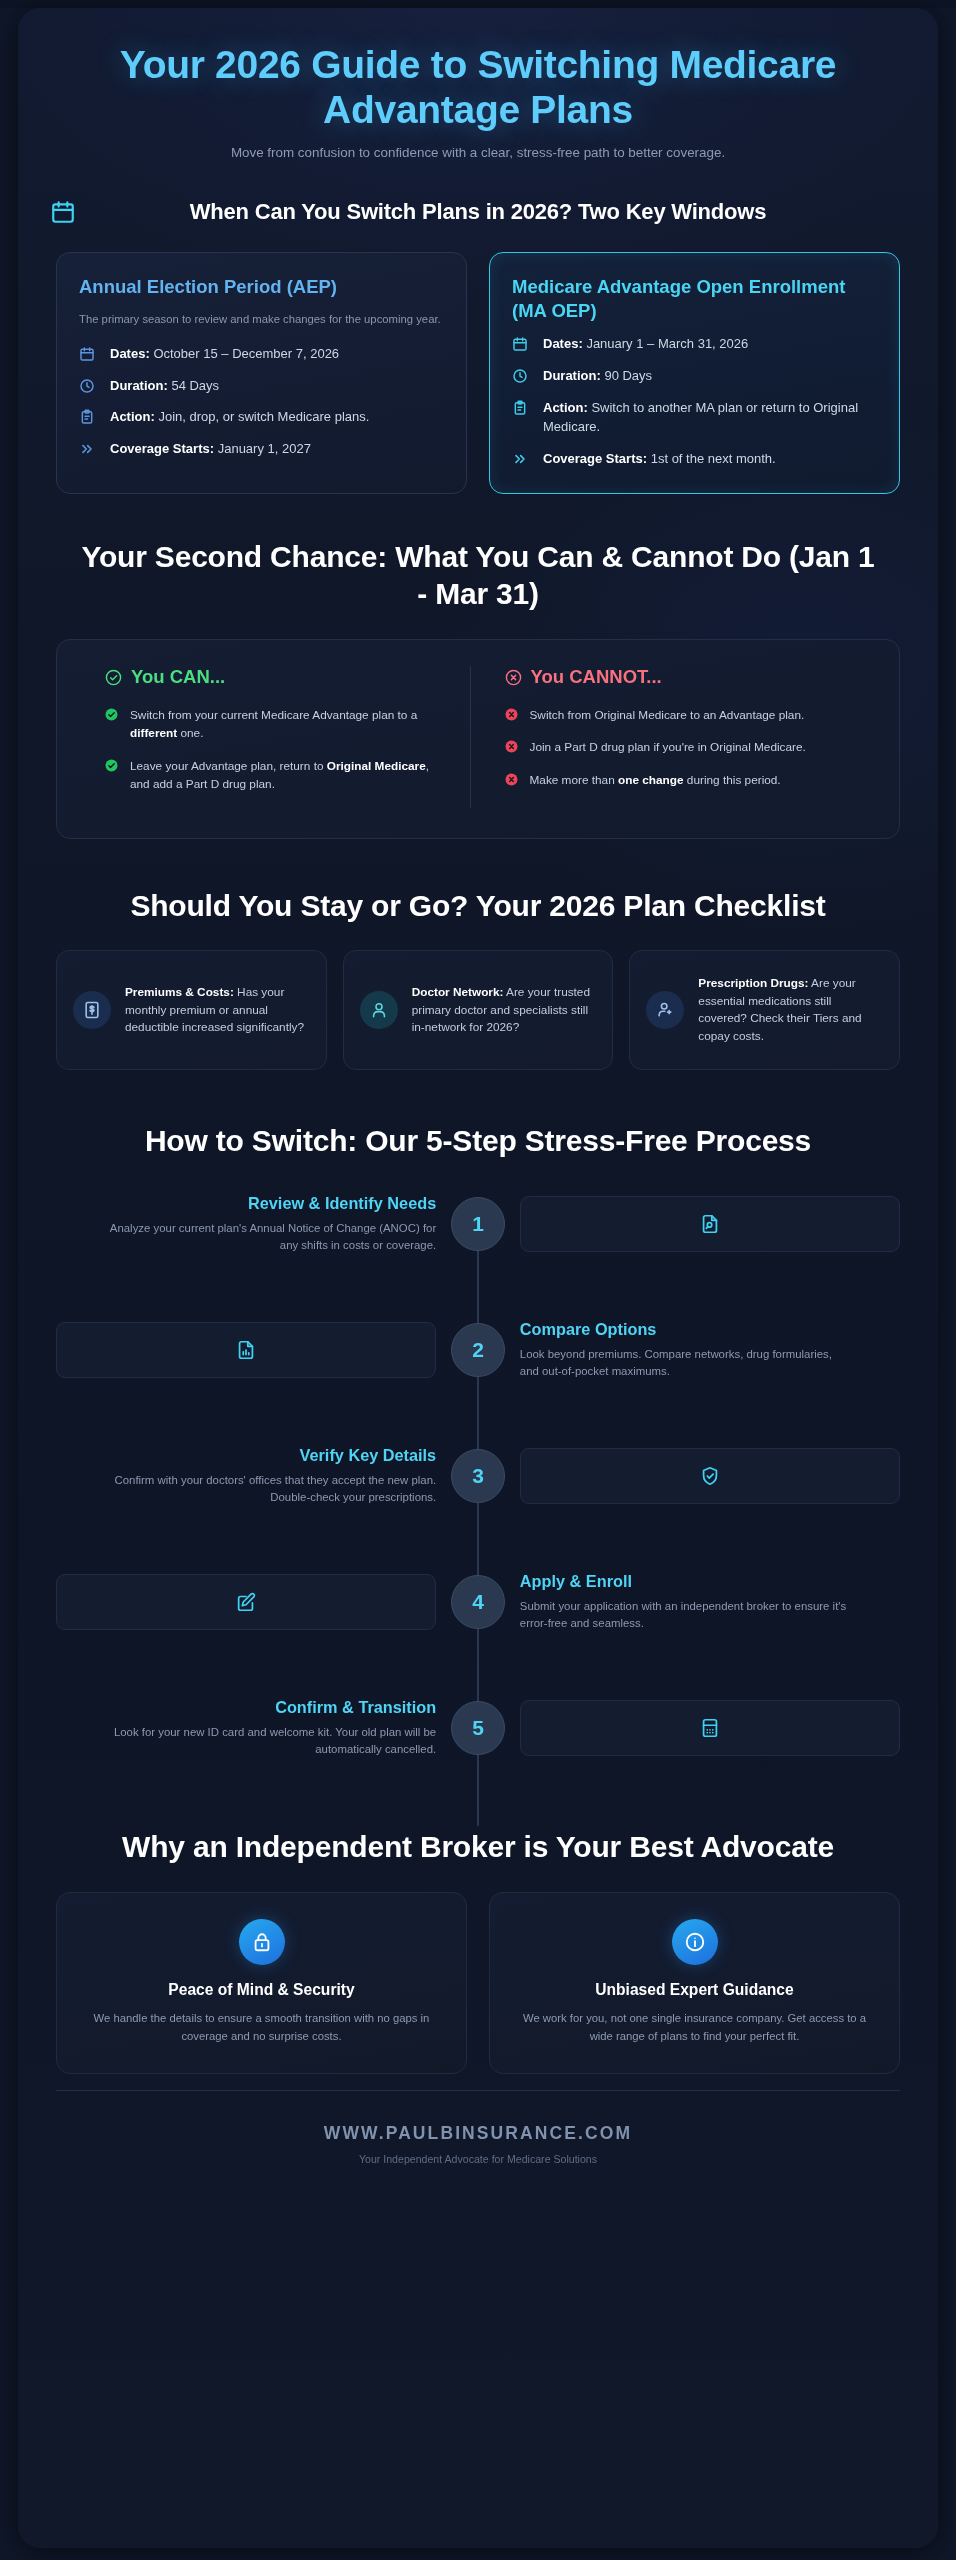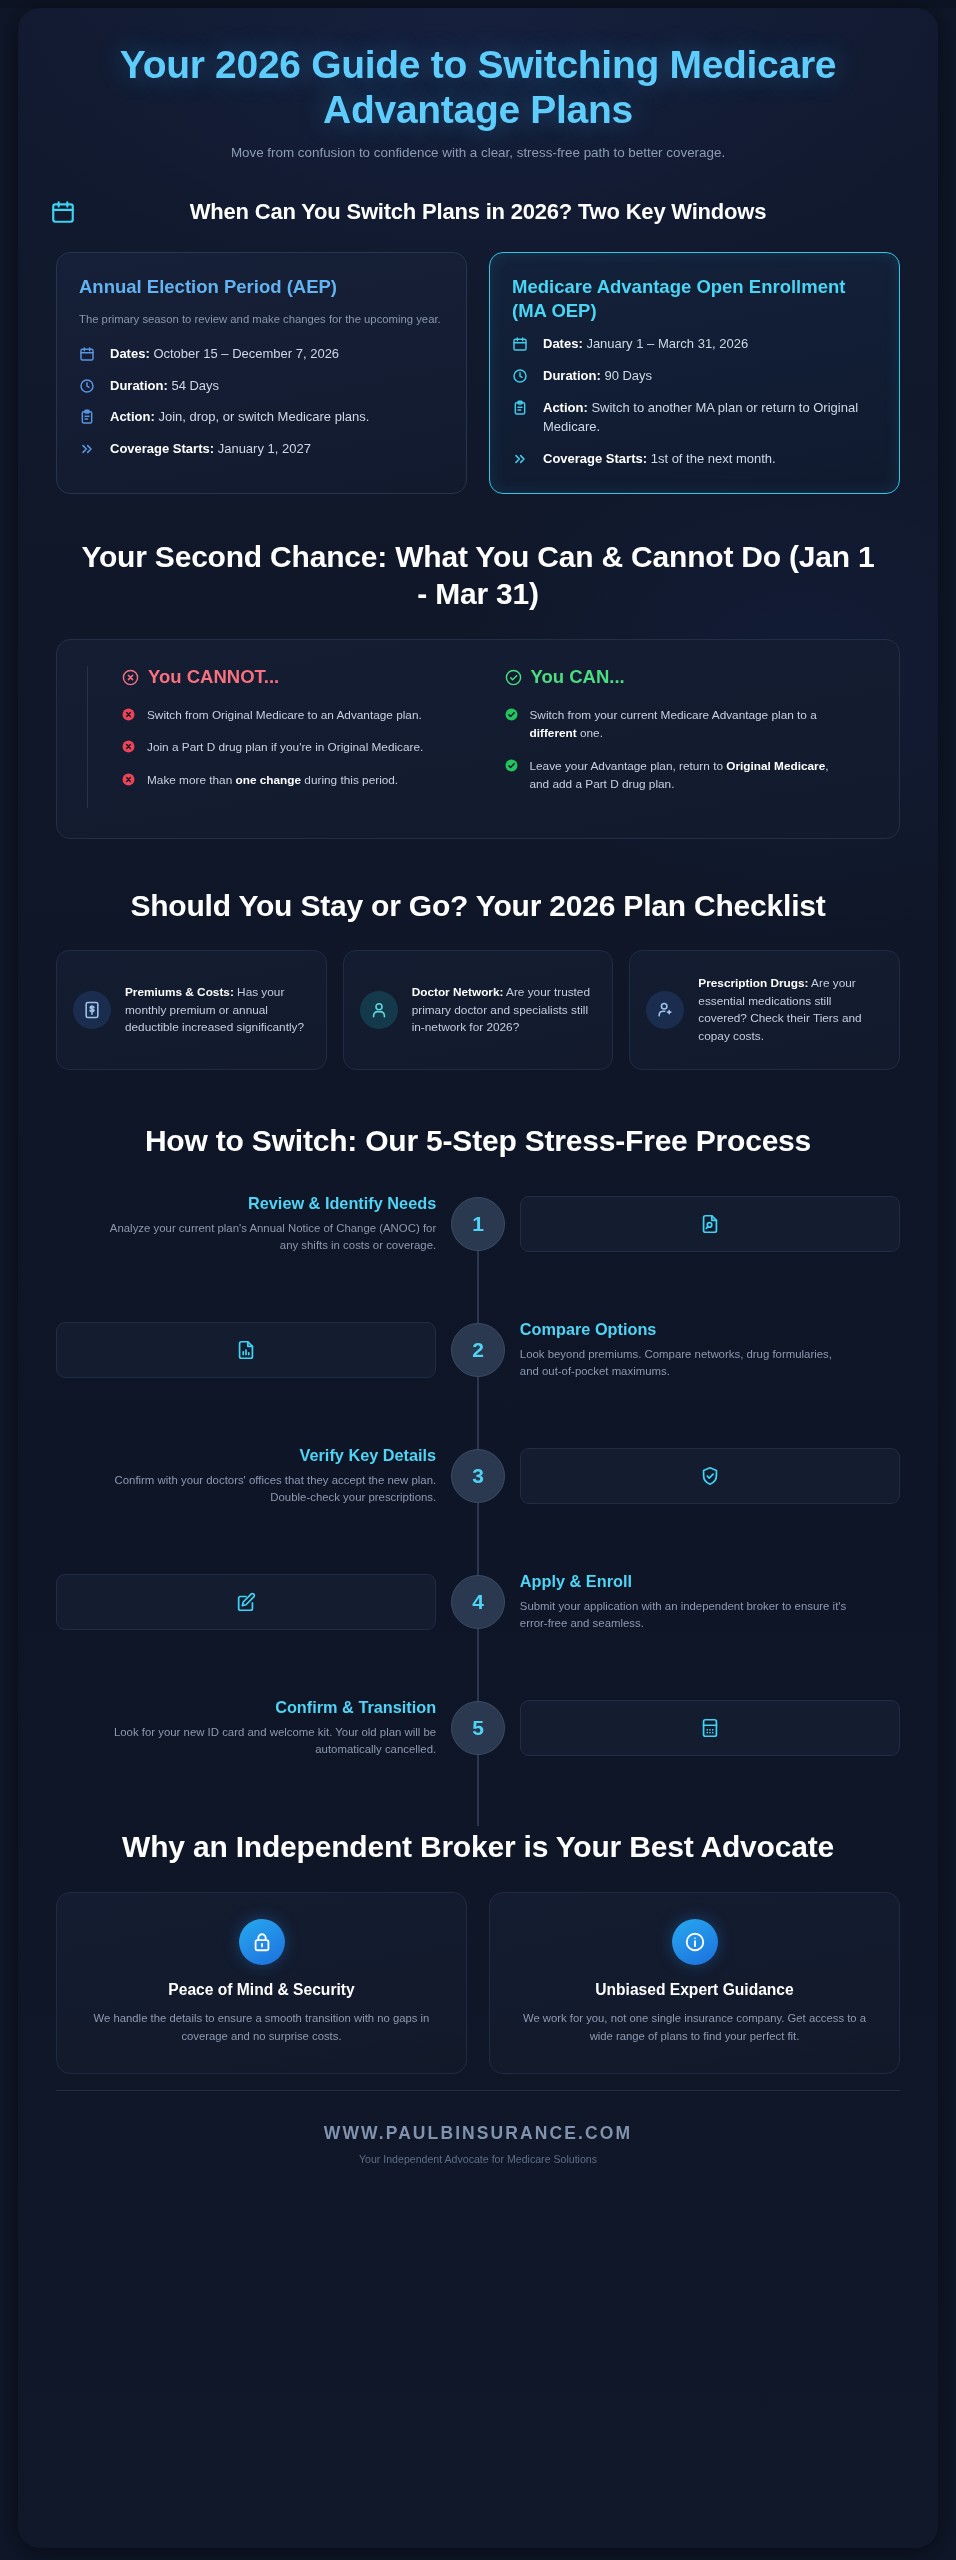--- a/index.html
+++ b/index.html
@@ -408,20 +408,52 @@
               </svg>
             </span>
           <span><b>Coverage Starts:</b> <span>1st of the next month.</span></span>
         </div>
       </div>
     </div>
 
     <div class="sec-title-only" style="margin-top:44px;">Your Second Chance: What You Can &amp; Cannot Do (Jan 1 - Mar 31)</div>
 
     <div class="cc-card">
+      <div class="cc-col">
+        <div class="cc-head can">
+          <span>
+              <svg width="17" height="17" viewBox="0 0 24 24" fill="none" stroke="currentColor" stroke-width="2" stroke-linecap="round" stroke-linejoin="round">
+                <circle cx="12" cy="12" r="10"></circle>
+                <path d="M8 12.5l2.7 2.7L16.5 9.5"></path>
+              </svg>
+            </span>
+          <span>You CAN...</span>
+        </div>
+
+        <div class="cc-item">
+          <span class="dot">
+              <svg width="13" height="13" viewBox="0 0 24 24">
+                <circle cx="12" cy="12" r="11" fill="#22c55e"></circle>
+                <path d="M7 12.4l3.2 3.1L17 8.8" fill="none" stroke="#0f1729" stroke-width="2.6" stroke-linecap="round" stroke-linejoin="round"></path>
+              </svg>
+            </span>
+          <span><span>Switch from your current Medicare Advantage plan to a </span><b>different</b><span> one.</span></span>
+        </div>
+
+        <div class="cc-item">
+          <span class="dot">
+              <svg width="13" height="13" viewBox="0 0 24 24">
+                <circle cx="12" cy="12" r="11" fill="#22c55e"></circle>
+                <path d="M7 12.4l3.2 3.1L17 8.8" fill="none" stroke="#0f1729" stroke-width="2.6" stroke-linecap="round" stroke-linejoin="round"></path>
+              </svg>
+            </span>
+          <span><span>Leave your Advantage plan, return to </span><b>Original Medicare</b><span>, and add a Part D drug plan.</span></span>
+        </div>
+      </div>
+
       <div class="cc-col right">
         <div class="cc-head cannot">
           <span>
               <svg width="17" height="17" viewBox="0 0 24 24" fill="none" stroke="currentColor" stroke-width="2" stroke-linecap="round">
                 <circle cx="12" cy="12" r="10"></circle>
                 <path d="M9 9l6 6M15 9l-6 6"></path>
               </svg>
             </span>
           <span>You CANNOT...</span>
         </div>
@@ -447,52 +479,20 @@
         </div>
 
         <div class="cc-item">
           <span class="dot">
               <svg width="13" height="13" viewBox="0 0 24 24">
                 <circle cx="12" cy="12" r="11" fill="#ef4458"></circle>
                 <path d="M8.5 8.5l7 7M15.5 8.5l-7 7" fill="none" stroke="#0f1729" stroke-width="2.6" stroke-linecap="round"></path>
               </svg>
             </span>
           <span><span>Make more than </span><b>one change</b><span> during this period.</span></span>
-        </div>
-      </div>
-
-      <div class="cc-col">
-        <div class="cc-head can">
-          <span>
-              <svg width="17" height="17" viewBox="0 0 24 24" fill="none" stroke="currentColor" stroke-width="2" stroke-linecap="round" stroke-linejoin="round">
-                <circle cx="12" cy="12" r="10"></circle>
-                <path d="M8 12.5l2.7 2.7L16.5 9.5"></path>
-              </svg>
-            </span>
-          <span>You CAN...</span>
-        </div>
-
-        <div class="cc-item">
-          <span class="dot">
-              <svg width="13" height="13" viewBox="0 0 24 24">
-                <circle cx="12" cy="12" r="11" fill="#22c55e"></circle>
-                <path d="M7 12.4l3.2 3.1L17 8.8" fill="none" stroke="#0f1729" stroke-width="2.6" stroke-linecap="round" stroke-linejoin="round"></path>
-              </svg>
-            </span>
-          <span><span>Switch from your current Medicare Advantage plan to a </span><b>different</b><span> one.</span></span>
-        </div>
-
-        <div class="cc-item">
-          <span class="dot">
-              <svg width="13" height="13" viewBox="0 0 24 24">
-                <circle cx="12" cy="12" r="11" fill="#22c55e"></circle>
-                <path d="M7 12.4l3.2 3.1L17 8.8" fill="none" stroke="#0f1729" stroke-width="2.6" stroke-linecap="round" stroke-linejoin="round"></path>
-              </svg>
-            </span>
-          <span><span>Leave your Advantage plan, return to </span><b>Original Medicare</b><span>, and add a Part D drug plan.</span></span>
         </div>
       </div>
     </div>
 
     <div class="sec-title-only" style="margin-top:48px;">Should You Stay or Go? Your 2026 Plan Checklist</div>
 
     <div class="chk-row">
       <div class="chk-card">
         <span class="chk-ic">
             <svg width="20" height="20" viewBox="0 0 24 24" fill="none" stroke="currentColor" stroke-width="1.9" stroke-linecap="round">

